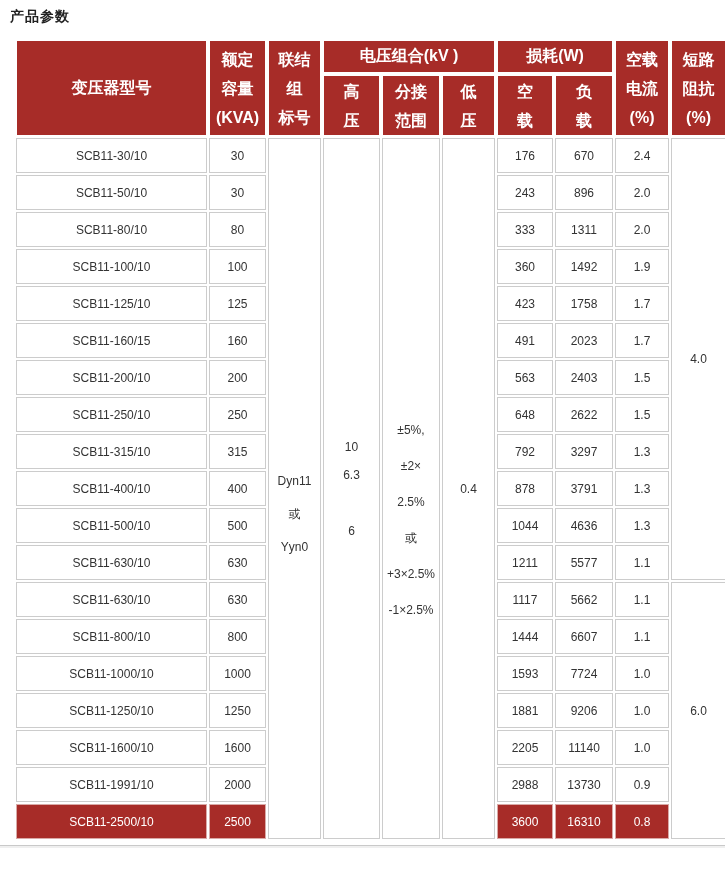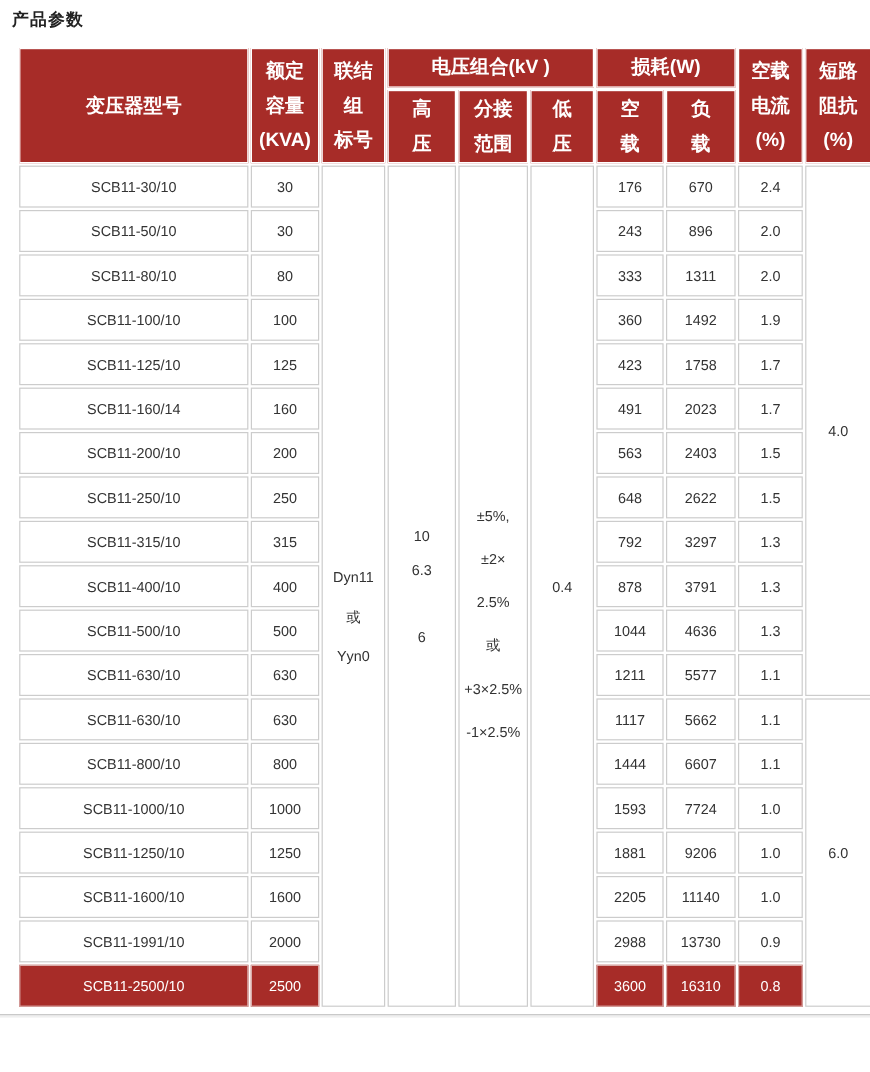--- a/index.html
+++ b/index.html
@@ -202,21 +202,21 @@
         <td>1.9</td>
       </tr>
       <tr>
         <td>SCB11-125/10</td>
         <td>125</td>
         <td>423</td>
         <td>1758</td>
         <td>1.7</td>
       </tr>
       <tr>
-        <td>SCB11-160/14</td>
+        <td>SCB11-160/15</td>
         <td>160</td>
         <td>491</td>
         <td>2023</td>
         <td>1.7</td>
       </tr>
       <tr>
         <td>SCB11-200/10</td>
         <td>200</td>
         <td>563</td>
         <td>2403</td>

